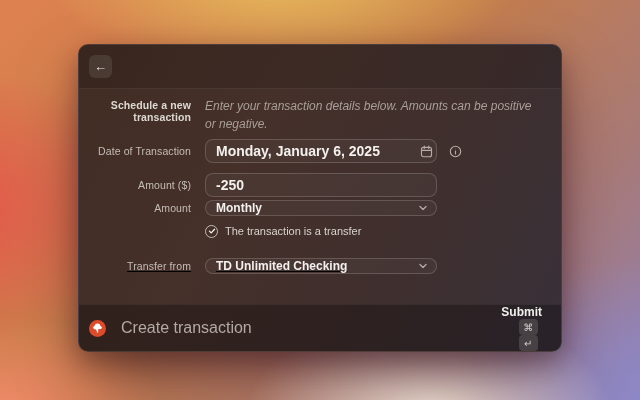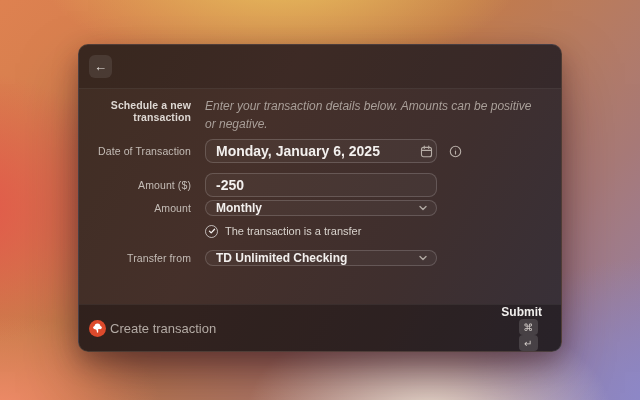--- a/index.html
+++ b/index.html
@@ -74,22 +74,22 @@
   .description {
     font-size: 12px;
     line-height: 18px;
     color: #a99f99;
     font-style: italic;
   }
 
   .row-date { margin-bottom: 10px; }
   .row-amount { margin-bottom: 3px; }
   .row-repeats { margin-bottom: 8px; }
-  .row-checkbox { margin-bottom: 12px; }
-  .row-from { margin-bottom: 13px; }
+  .row-checkbox { margin-bottom: 20px; }
+  .row-from { margin-bottom: 13px; text-decoration: underline; }
 
   .field {
     position: relative;
     height: 24px;
     border-radius: 8px;
     background: rgba(255,255,255,0.035);
     border: 1px solid rgba(255,255,255,0.17);
     display: flex;
     align-items: center;
   }
@@ -165,22 +165,22 @@
     display: flex;
     align-items: center;
     justify-content: space-between;
     padding: 0 10px 0 10px;
     background: rgba(10,6,5,0.32);
     border-top: 1px solid rgba(255,255,255,0.06);
   }
   .footer-left { display: flex; align-items: center; }
   .app-logo { width: 17px; height: 17px; display: block; }
   .footer-app-name {
-    margin-left: 4px;
-    font-size: 13px;
+    margin-left: 15px;
+    font-size: 16px;
     color: #b3aaa4;
   }
   .footer-right { display: flex; align-items: center; cursor: pointer; flex-direction: column; }
   .submit-label {
     font-size: 12px;
     font-weight: bold;
     color: #f1efed;
     margin-right: 9px;
   }
   .key-badge {

